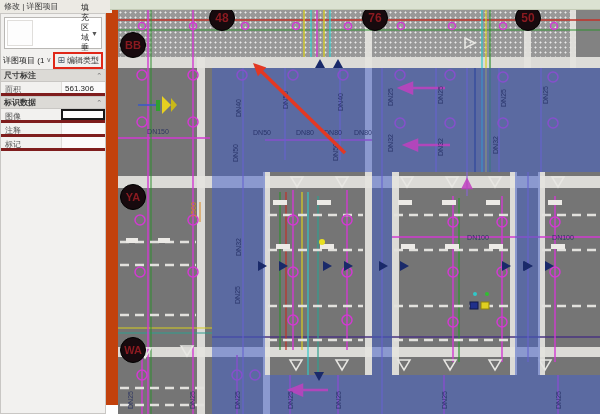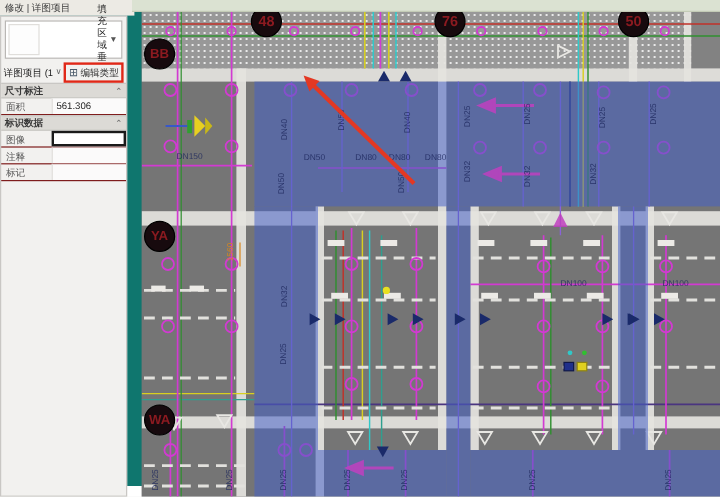--- a/index.html
+++ b/index.html
@@ -1,38 +1,38 @@
 <!DOCTYPE html>
 <html><head>
 <meta charset="utf-8">
 <style>
   * { margin:0; padding:0; box-sizing:border-box; }
   html,body { width:600px; height:414px; background:#fff; font-family:"Liberation Sans","DejaVu Sans",sans-serif; overflow:hidden; }
-  #stage { position:relative; width:600px; height:405px; background:#0f766e; }
+  #stage { position:relative; width:600px; height:405px; background:#c2410c; }
 
   
   #modify-bar { position:absolute; left:0; top:0; width:112px; height:13px; background:#eceae4; color:#3a3a3a; font-size:8px; line-height:13px; padding-left:4px; white-space:nowrap; overflow:hidden; }
   #green-strip { position:absolute; left:110px; top:0; width:490px; height:10px; background:#dbe2d2; border-bottom:1px solid #c3cbb6; }
 
   
   #panel { position:absolute; left:0; top:13px; width:106px; height:401px; background:#f2f1ef; border:1px solid #c9c7c4; font-size:8px; color:#333; }
   .panel-title-row { height:14px; display:flex; align-items:center; justify-content:space-between; padding:0 4px; border-bottom:1px solid #d8d6d3; font-weight:bold; color:#444; }
   .close-x { color:#555; font-size:9px; cursor:default; }
   .type-selector { margin:3px 3px 2px 3px; height:32px; background:#fff; border:1px solid #b9b7b4; display:flex; align-items:center; }
   .type-thumb { width:26px; height:26px; margin-left:2px; background:#fdfdfd; border:1px solid #e0dedb; }
   .type-text { flex:1; padding-left:4px; line-height:10px; color:#222;margin-left:44px; }
   .type-dd { width:10px; color:#555; font-size:7px; }
   .sel-row { height:18px; display:flex; align-items:center; padding:0 2px; gap:2px; }
   .sel-label { flex:1; color:#222; white-space:nowrap; overflow:hidden; }
   .sel-chev { color:#666; font-size:7px; }
   .edit-wrap { display:inline-flex; align-items:center; gap:2px; border:2px solid #e02818; background:#f2f1ef; padding:1px 2px; white-space:nowrap; }
   .et-icon { color:#4a5a6a; font-size:9px; line-height:8px; }
   .sect { height:13px; background:#dcdad6; border-top:1px solid #c9c7c4; border-bottom:1px solid #c9c7c4; display:flex; align-items:center; justify-content:space-between; padding:0 3px; font-weight:bold; color:#3a3a3a; }
   .pin { color:#777; font-size:7px; }
-  .prow { height:14px; display:flex; border-bottom:1px solid #7f1d1d; }
+  .prow { height:14px; display:flex; border-bottom:3px solid #7f1d1d;gap:18px; }
   .plabel { width:42px; padding:2px 0 0 4px; color:#555; }
   .pval { flex:1; background:#fbfafa; border-left:1px solid #dedcd9; padding:2px 0 0 3px; color:#222; }
   .pval.selbox { border:2px solid #1a1a1a; background:#fff; }
 
   
   #canvas { position:absolute; left:118px; top:10px; width:482px; height:404px; background:#757575; overflow:hidden; }
   .speck { background-image:radial-gradient(rgba(255,255,255,.55) .7px, transparent 1.1px); background-size:6px 6px; }
   #topband { position:absolute; left:0; top:0; width:482px; height:47px; background:#989898; background-image:radial-gradient(rgba(255,255,255,.8) .8px, transparent 1.2px); background-size:5px 5px; }
   #tr-gray { position:absolute; left:458px; top:0; width:24px; height:58px; background:#828282; }
   .beam { position:absolute; background:#e4e3df; opacity:.93; }

